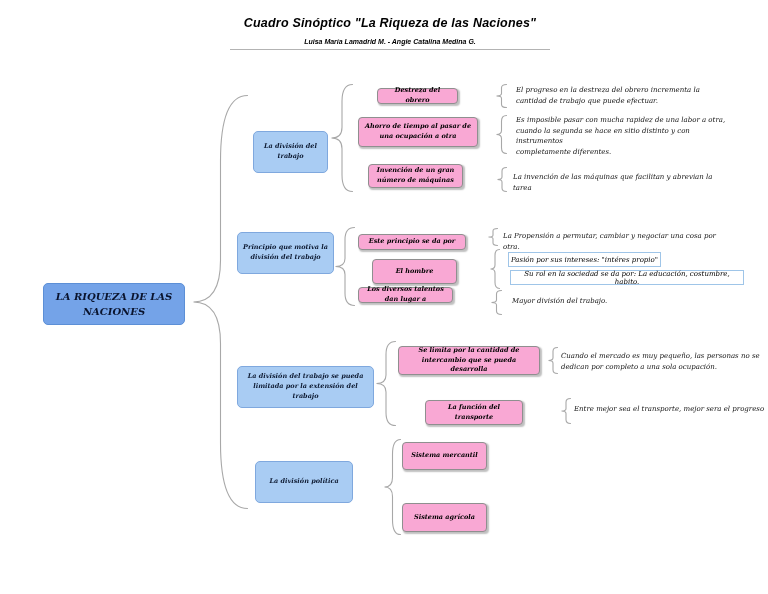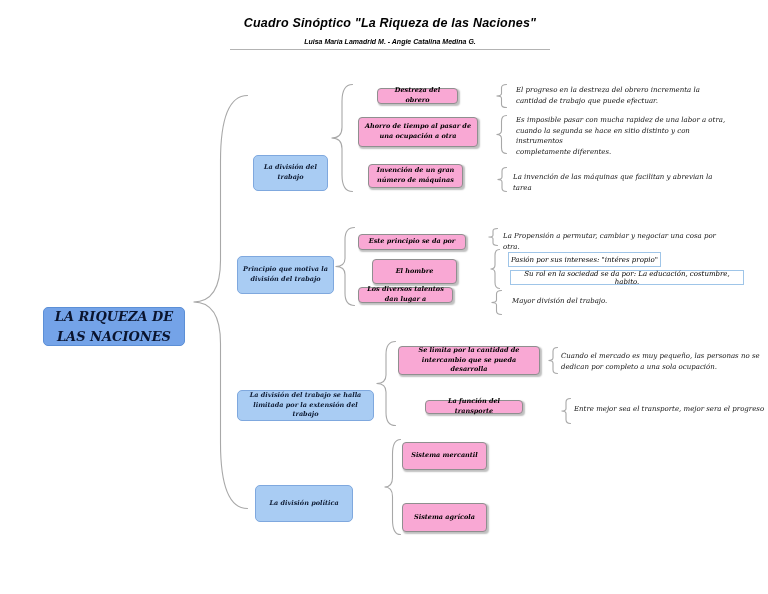--- a/index.html
+++ b/index.html
@@ -15,24 +15,24 @@
   .subtitle {
     position:absolute; text-align:center;
     font:bold italic 7px "Liberation Sans", sans-serif; color:#000;
   }
   .rule { position:absolute; height:1px; background:#b3b3b3; }
   .node {
     position:absolute; box-sizing:border-box; border-radius:5px;
     background:#A9CCF3; border:1px solid #7FA8DE;
     display:flex; align-items:center; justify-content:center; text-align:center;
     font:bold italic 6.5px "DejaVu Serif", serif; color:#0e1b33;
-    line-height:1.5; padding:14px 4px;margin-top:24px;
+    line-height:1.5; padding:20px 4px;
   }
   .node.root {
-    background:#74A3E8; border-color:#5C8FD6; font-size:13px; color:#0a142e;
+    background:#74A3E8; border-color:#5C8FD6; font-size:10px; color:#0a142e;
   }
   .topic {
     position:absolute; box-sizing:border-box; border-radius:4px;
     background:#f9a8d4; border:1px solid #8f8f8f;
     box-shadow:1.5px 1.5px 1.5px rgba(0,0,0,0.25);
     display:flex; align-items:center; justify-content:center; text-align:center;
     font:bold italic 6.5px "DejaVu Serif", serif; color:#000;
     line-height:1.5; padding:1px 4px;
   }
   .framed {
@@ -52,33 +52,33 @@
 <div id="canvas">
 
   <div class="title" style="left:12px;top:16px;width:756px">Cuadro Sinóptico "La Riqueza de las Naciones"</div>
   <div class="subtitle" style="left:12px;top:38px;width:756px">Luisa María Lamadrid M. - Angie Catalina Medina G.</div>
   <div class="rule" style="left:230px;top:49px;width:320px"></div>
 
   <div class="node root" style="left:43px;top:283px;width:142px;height:39px">LA RIQUEZA DE LAS NACIONES</div>
 
   <div class="node" style="left:253px;top:131px;width:75px;height:36px">La división del trabajo</div>
   <div class="node" style="left:237px;top:232px;width:97px;height:38px">Principio que motiva la división del trabajo</div>
-  <div class="node" style="left:237px;top:366px;width:137px;height:31px">La división del trabajo se halla limitada por la extensión del trabajo</div>
+  <div class="node" style="left:237px;top:366px;width:137px;height:31px">La división del trabajo se pueda limitada por la extensión del trabajo</div>
   <div class="node" style="left:255px;top:461px;width:98px;height:37px">La división política</div>
 
   <div class="topic" style="left:377px;top:88px;width:81px;height:16px">Destreza del obrero</div>
   <div class="topic" style="left:358px;top:117px;width:120px;height:30px">Ahorro de tiempo al pasar de una ocupación a otra</div>
   <div class="topic" style="left:368px;top:164px;width:95px;height:24px">Invención de un gran número de máquinas</div>
 
   <div class="topic" style="left:358px;top:234px;width:108px;height:16px">Este principio se da por</div>
   <div class="topic" style="left:372px;top:259px;width:85px;height:25px">El hombre</div>
   <div class="topic" style="left:358px;top:287px;width:95px;height:16px">Los diversos talentos dan lugar a</div>
 
   <div class="topic" style="left:398px;top:346px;width:142px;height:29px">Se limita por la cantidad de intercambio que se pueda desarrolla</div>
-  <div class="topic" style="left:425px;top:400px;width:98px;height:14px">La función del transporte</div>
+  <div class="topic" style="left:425px;top:400px;width:98px;height:25px">La función del transporte</div>
 
   <div class="topic" style="left:402px;top:503px;width:85px;height:29px">Sistema agrícola</div>
   <div class="topic" style="left:402px;top:442px;width:85px;height:28px">Sistema mercantil</div>
 
   <div class="framed" style="left:508px;top:252px;width:153px;height:15px">Pasión por sus intereses: "intéres propio"</div>
   <div class="framed" style="left:510px;top:270px;width:234px;height:15px">Su rol en la sociedad se da por: La educación, costumbre, habito.</div>
 
   <div class="note" style="left:516px;top:85px;width:200px">El progreso en la destreza del obrero incrementa la
 cantidad de trabajo que puede efectuar.</div>
   <div class="note" style="left:516px;top:115px;width:215px">Es imposible pasar con mucha rapidez de una labor a otra,

